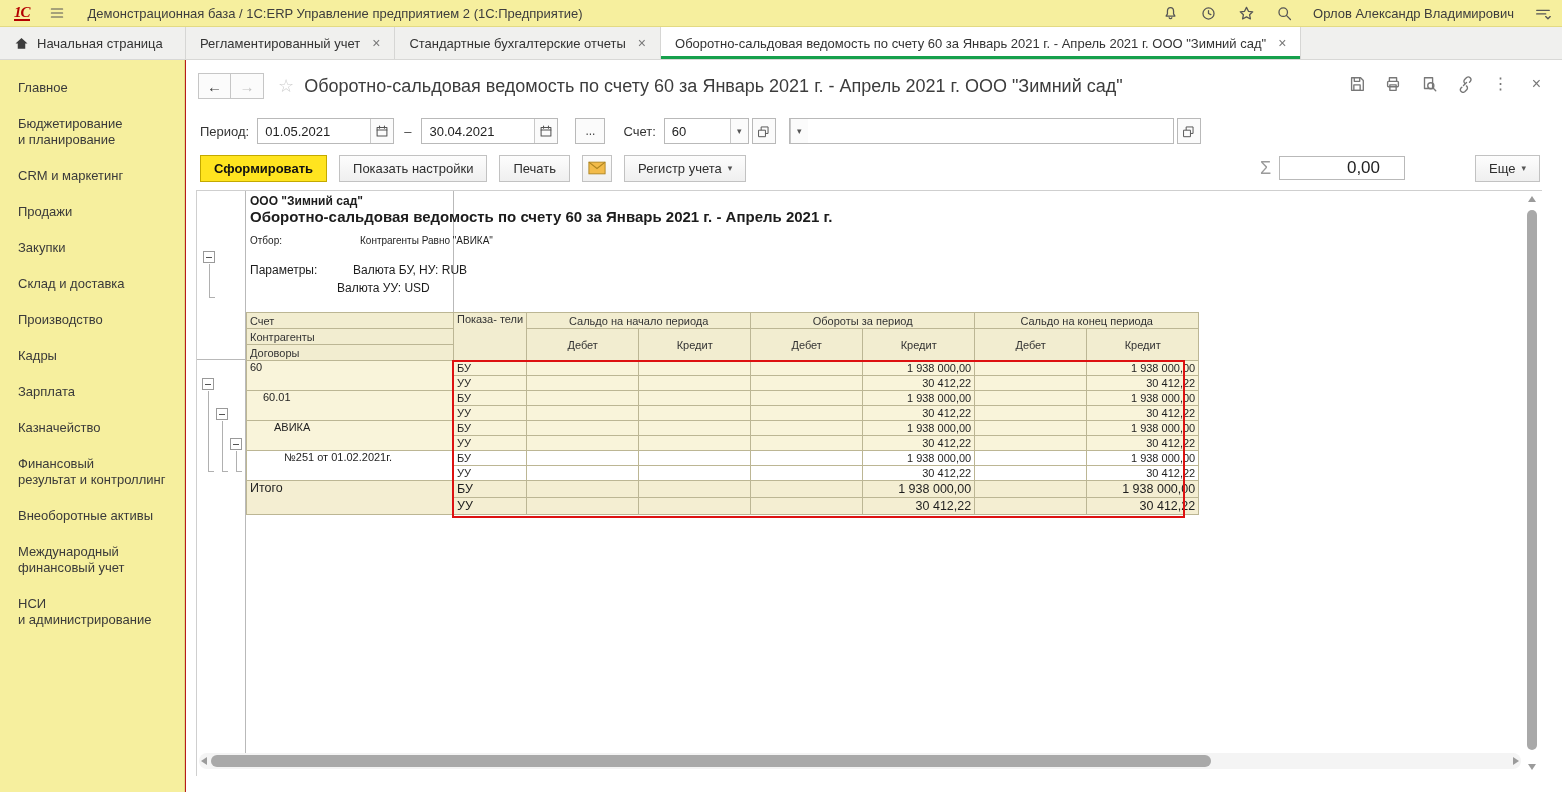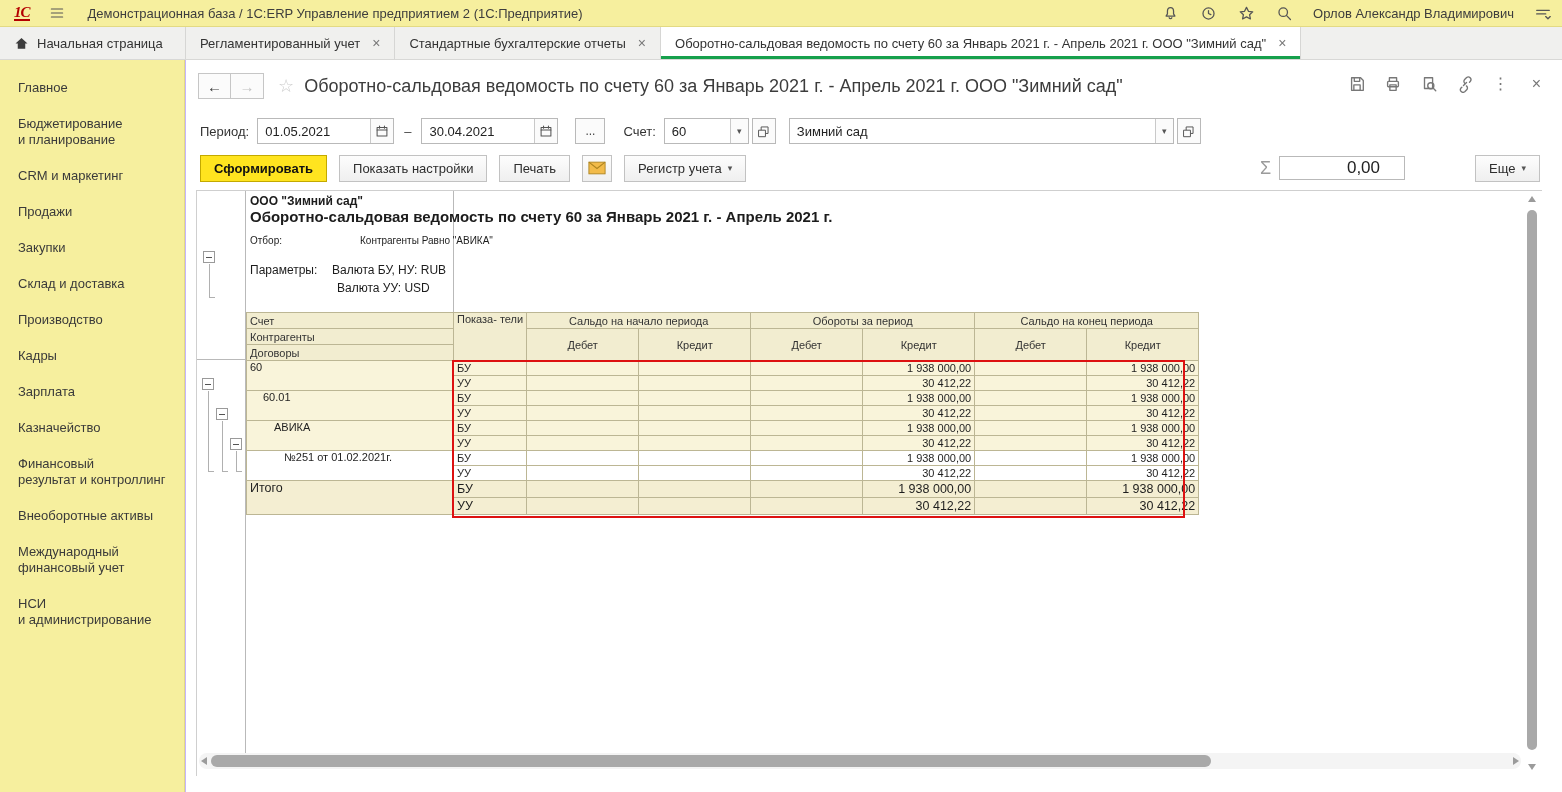--- a/index.html
+++ b/index.html
@@ -1,18 +1,18 @@
 <!DOCTYPE html>
 <html><head>
 <meta charset="utf-8">
 <style>
   * { box-sizing: border-box; margin: 0; padding: 0; }
   html,body { width:1562px; height:792px; }
   body { font-family: "Liberation Sans", sans-serif; background:#fff; overflow:hidden; }
-  #app { position:relative; width:1562px; height:792px; background:#c4b5fd; overflow:hidden; }
+  #app { position:relative; width:1562px; height:792px; background:#b91c1c; overflow:hidden; }
 
   
   #topbar { position:absolute; left:0; top:0; width:1562px; height:27px;
             background:#f6ef9e; border-bottom:1px solid #e3da83;
             display:flex; align-items:center; padding:0 10px; }
   .logo-1c { font-weight:bold; font-style:italic; font-size:15px; color:#b40000;
              font-family:"Liberation Serif", serif; letter-spacing:-1px; margin-left:4px;
              border-bottom:2px solid #b40000; line-height:14px; }
   .tb-icon { width:18px; height:18px; display:inline-flex; align-items:center; justify-content:center; }
   #topbar .title { font-size:13px; color:#3d3d3d; margin-left:22px; }
@@ -84,21 +84,21 @@
           display:flex; align-items:center; justify-content:center; z-index:3; }
   .gbox::after { content:""; width:6px; height:1px; background:#555; }
   .gline { position:absolute; width:1px; background:#b0b0b0; }
   .gfoot { position:absolute; height:1px; background:#b0b0b0; }
 
   .r-org { position:absolute; left:53px; top:3px; font-size:12px; font-weight:bold; color:#1c1c1c; }
   .r-title { position:absolute; left:53px; top:17px; font-size:15px; font-weight:bold; color:#1c1c1c; white-space:nowrap; }
   .r-filter-lab { position:absolute; left:53px; top:44px; font-size:10px; color:#1c1c1c; }
   .r-filter-val { position:absolute; left:163px; top:44px; font-size:10px; color:#1c1c1c; }
   .r-params-lab { position:absolute; left:53px; top:72px; font-size:12px; color:#1c1c1c; }
-  .r-param-1 { position:absolute; left:135px; top:72px; font-size:12px; color:#1c1c1c; }
+  .r-param-1 { position:absolute; left:156px; top:72px; font-size:12px; color:#1c1c1c; }
   .r-param-2 { position:absolute; left:140px; top:90px; font-size:12px; color:#1c1c1c; }
 
   table.osv { position:absolute; left:49px; top:121px; border-collapse:collapse; table-layout:fixed;
               font-size:11px; color:#1e1e1e; }
   table.osv td, table.osv th { border:1px solid #bcb694; padding:0 3px; overflow:hidden; white-space:nowrap; }
   table.osv th { background:#f2edd0; font-weight:normal; color:#333; height:16px; }
   th.h-name { text-align:left; }
   th.h-ind { white-space:pre-line; text-align:left; vertical-align:top; padding-top:1px; line-height:12px; }
   td.c-ind { text-align:left; }
   td.num { text-align:right; }
@@ -286,21 +286,20 @@
         <span class="txt" style="flex:1">60</span>
         <span class="arrowseg">▾</span>
       </span>
       <span class="sqbtn">
         <svg class="ic" width="13" height="13" viewBox="0 0 20 20">
             <rect x="7" y="3" width="10" height="10"></rect>
             <rect x="3" y="8" width="10" height="10" fill="#fbfbfb"></rect>
           </svg>
       </span>
       <span class="fld" style="width:385px;margin-left:13px">
-        <span class="txt" style="flex:1">Зимний сад</span>
         <span class="arrowseg">▾</span>
       </span>
       <span class="sqbtn">
         <svg class="ic" width="13" height="13" viewBox="0 0 20 20">
             <rect x="7" y="3" width="10" height="10"></rect>
             <rect x="3" y="8" width="10" height="10" fill="#fbfbfb"></rect>
           </svg>
       </span>
     </div>
 

